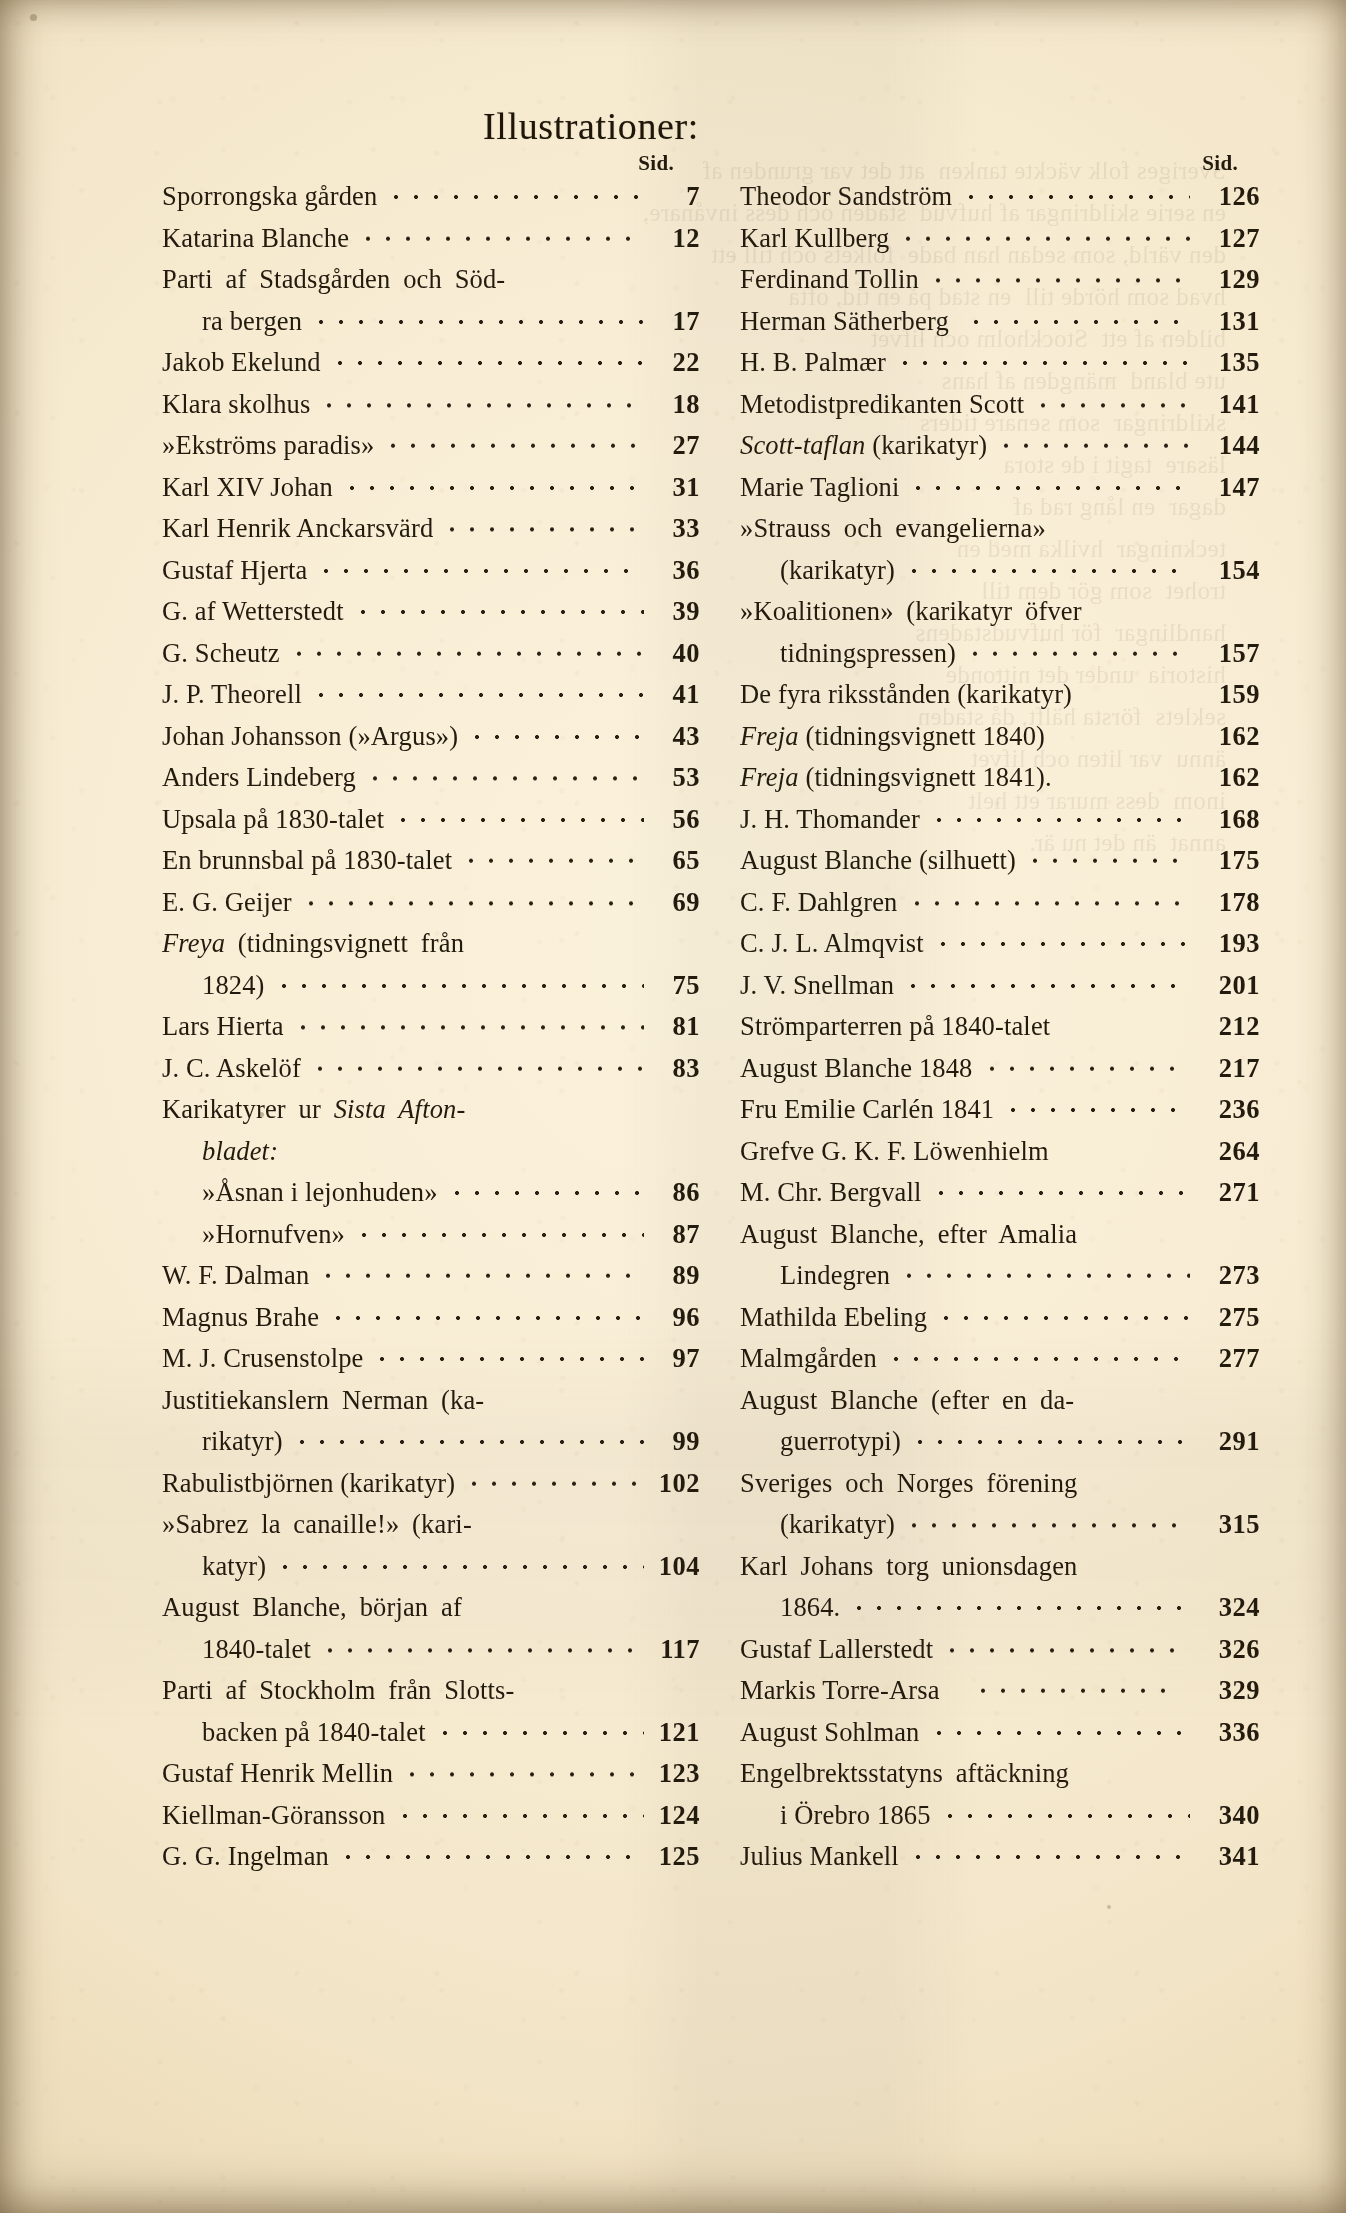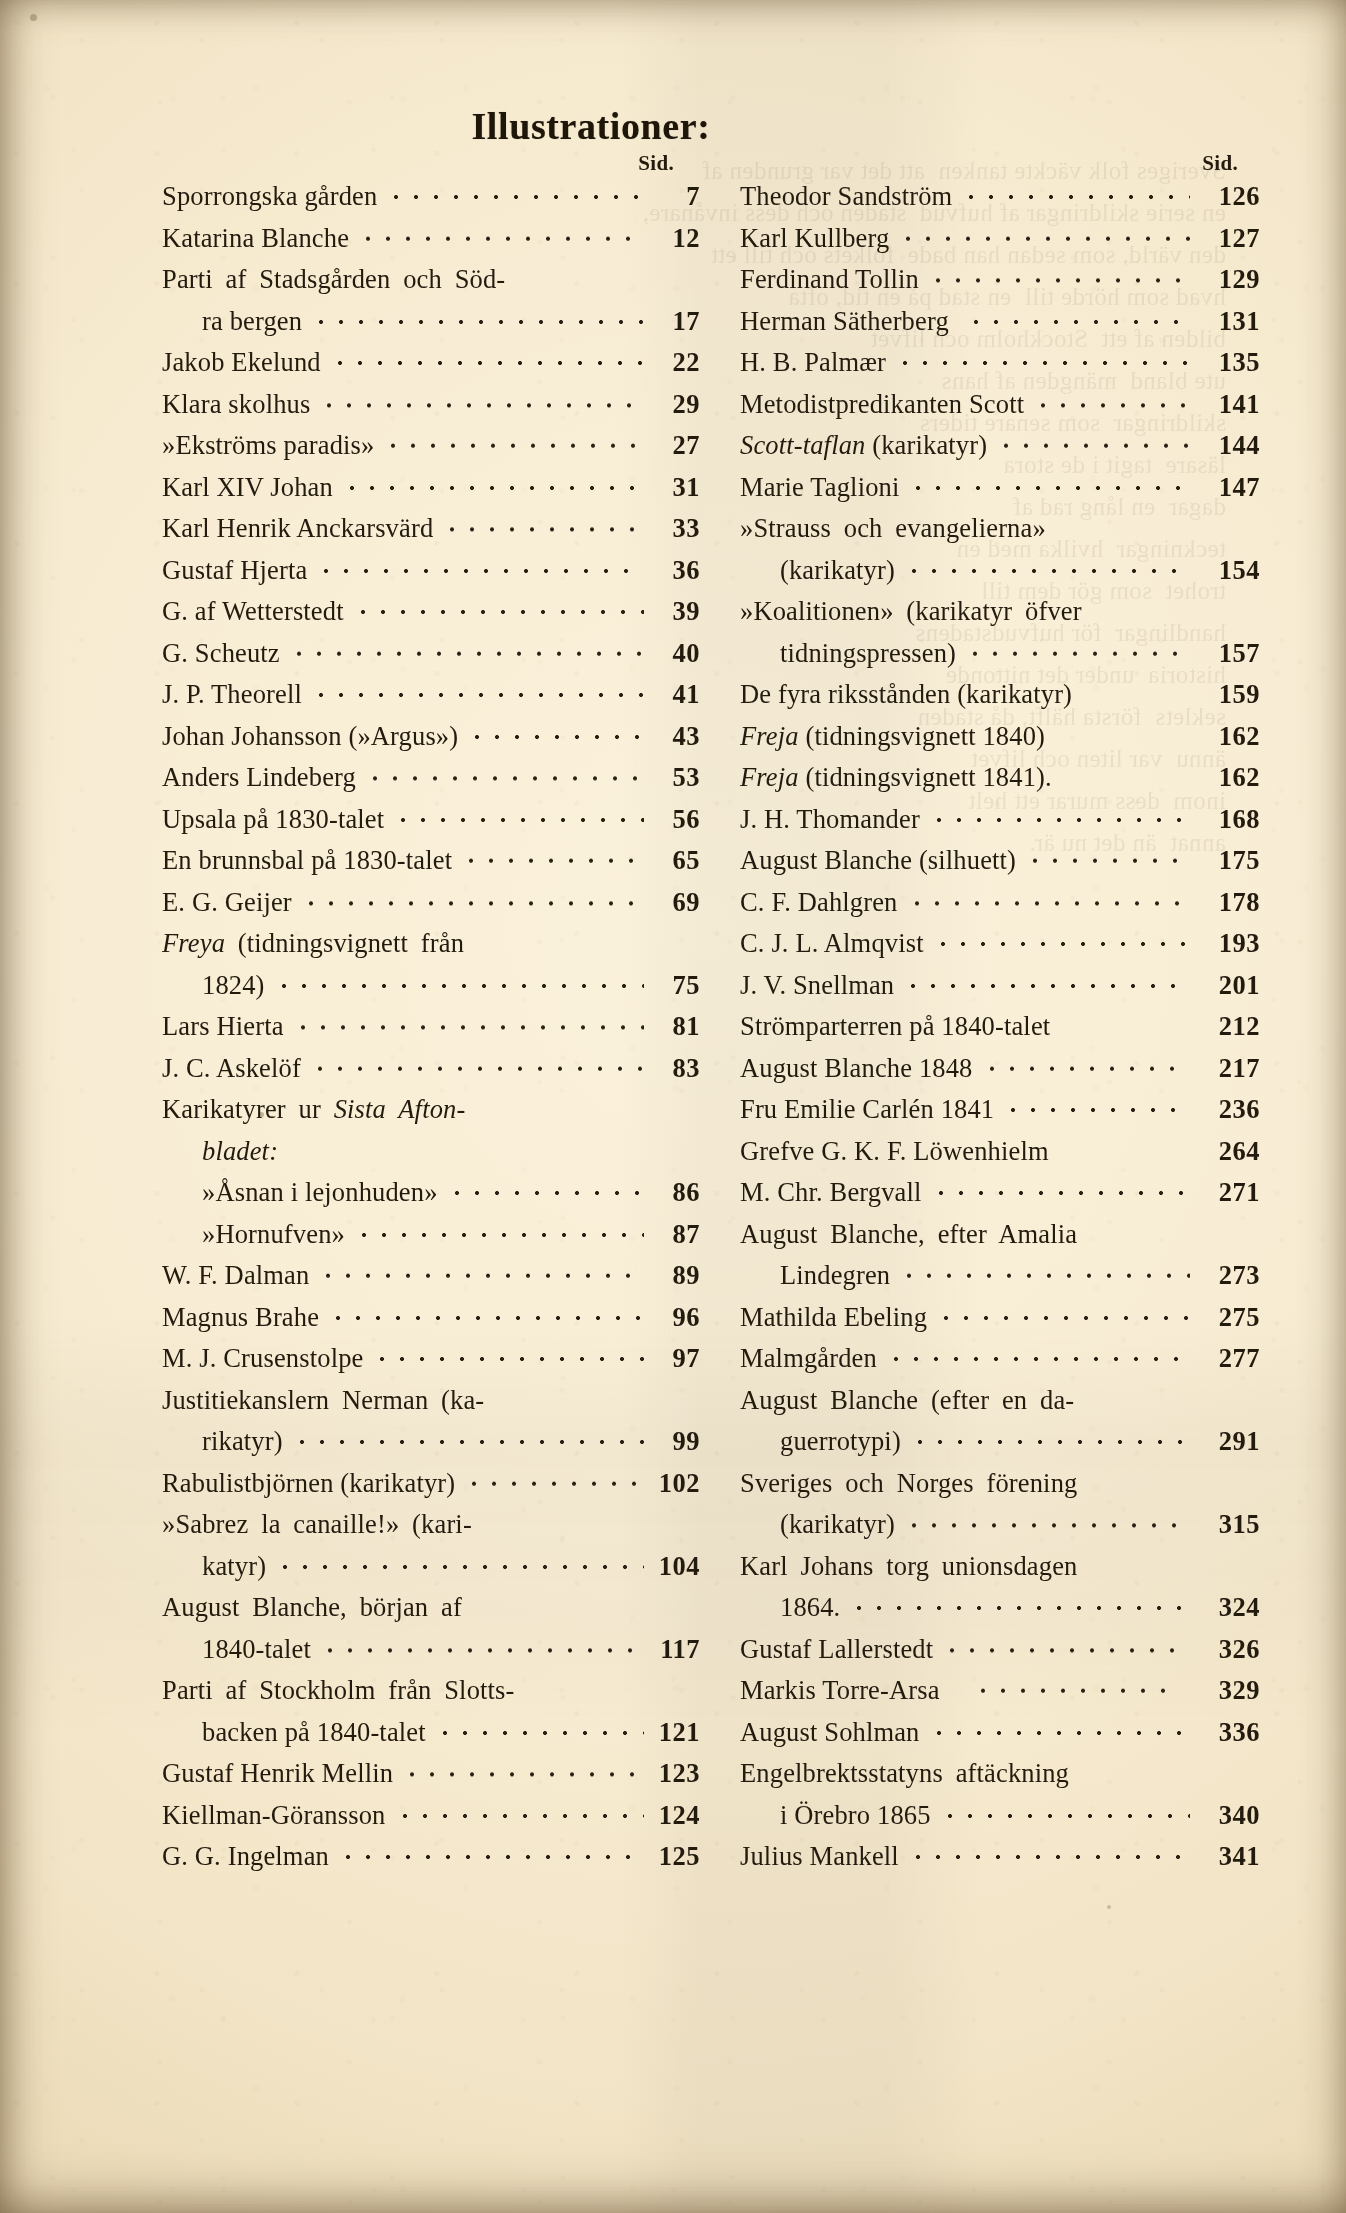--- a/index.html
+++ b/index.html
@@ -98,21 +98,21 @@
     color: #241b0f;
   }
 
   .page-title {
     position: absolute;
     left: 0;
     top: 104px;
     width: 1290px;
     text-align: center;
     font-size: 38px;
-    font-weight: 700;
+    font-weight: 400;
     letter-spacing: .6px;
     color: #1d1609;
     text-shadow: 0 0 1px rgba(40,30,15,.30);
   }
   
   .page-title > span { display: inline-block; margin-left: -108px; }
 
   .columns {
     position: absolute;
     left: 0; top: 0;
@@ -244,21 +244,21 @@
               <span class="num">17</span>
             </div>
             <div class="entry" style="line-height: 41.5px;">
               <span class="label">Jakob Ekelund</span>
               <span class="leader"></span>
               <span class="num">22</span>
             </div>
             <div class="entry" style="line-height: 41.5px;">
               <span class="label">Klara skolhus</span>
               <span class="leader"></span>
-              <span class="num">29</span>
+              <span class="num">18</span>
             </div>
             <div class="entry" style="line-height: 41.5px;">
               <span class="label">»Ekströms paradis»</span>
               <span class="leader"></span>
               <span class="num">27</span>
             </div>
             <div class="entry" style="line-height: 41.5px;">
               <span class="label">Karl XIV Johan</span>
               <span class="leader"></span>
               <span class="num">31</span>

